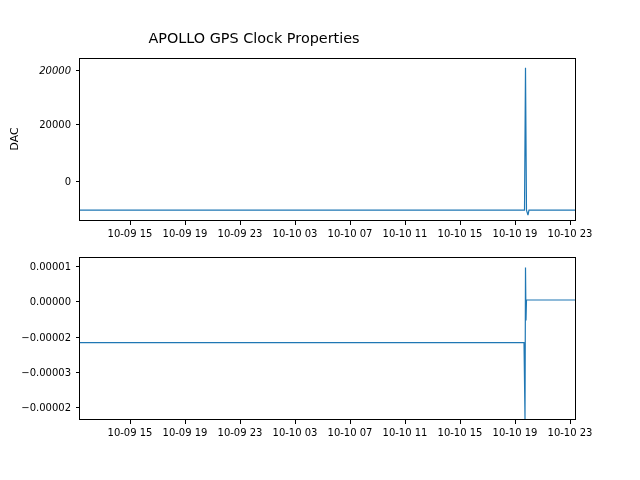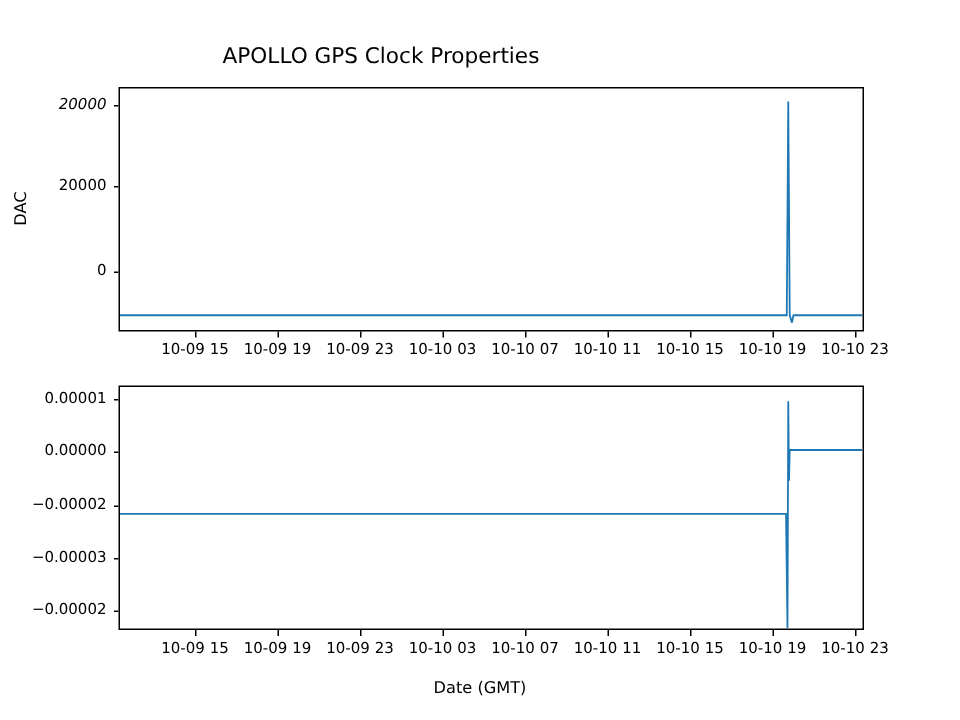--- a/index.html
+++ b/index.html
@@ -178,15 +178,14 @@
   <div class="xtick-label" style="left:130px; top:427px;">10-09 15</div>
   <div class="xtick-label" style="left:185px; top:427px;">10-09 19</div>
   <div class="xtick-label" style="left:240px; top:427px;">10-09 23</div>
   <div class="xtick-label" style="left:295px; top:427px;">10-10 03</div>
   <div class="xtick-label" style="left:350px; top:427px;">10-10 07</div>
   <div class="xtick-label" style="left:405px; top:427px;">10-10 11</div>
   <div class="xtick-label" style="left:460px; top:427px;">10-10 15</div>
   <div class="xtick-label" style="left:515px; top:427px;">10-10 19</div>
   <div class="xtick-label" style="left:570px; top:427px;">10-10 23</div>
 
-  <div class="axis-label" id="xlabel-bottom">Date (GMT)</div>
 
 </div>
 
 </body></html>

